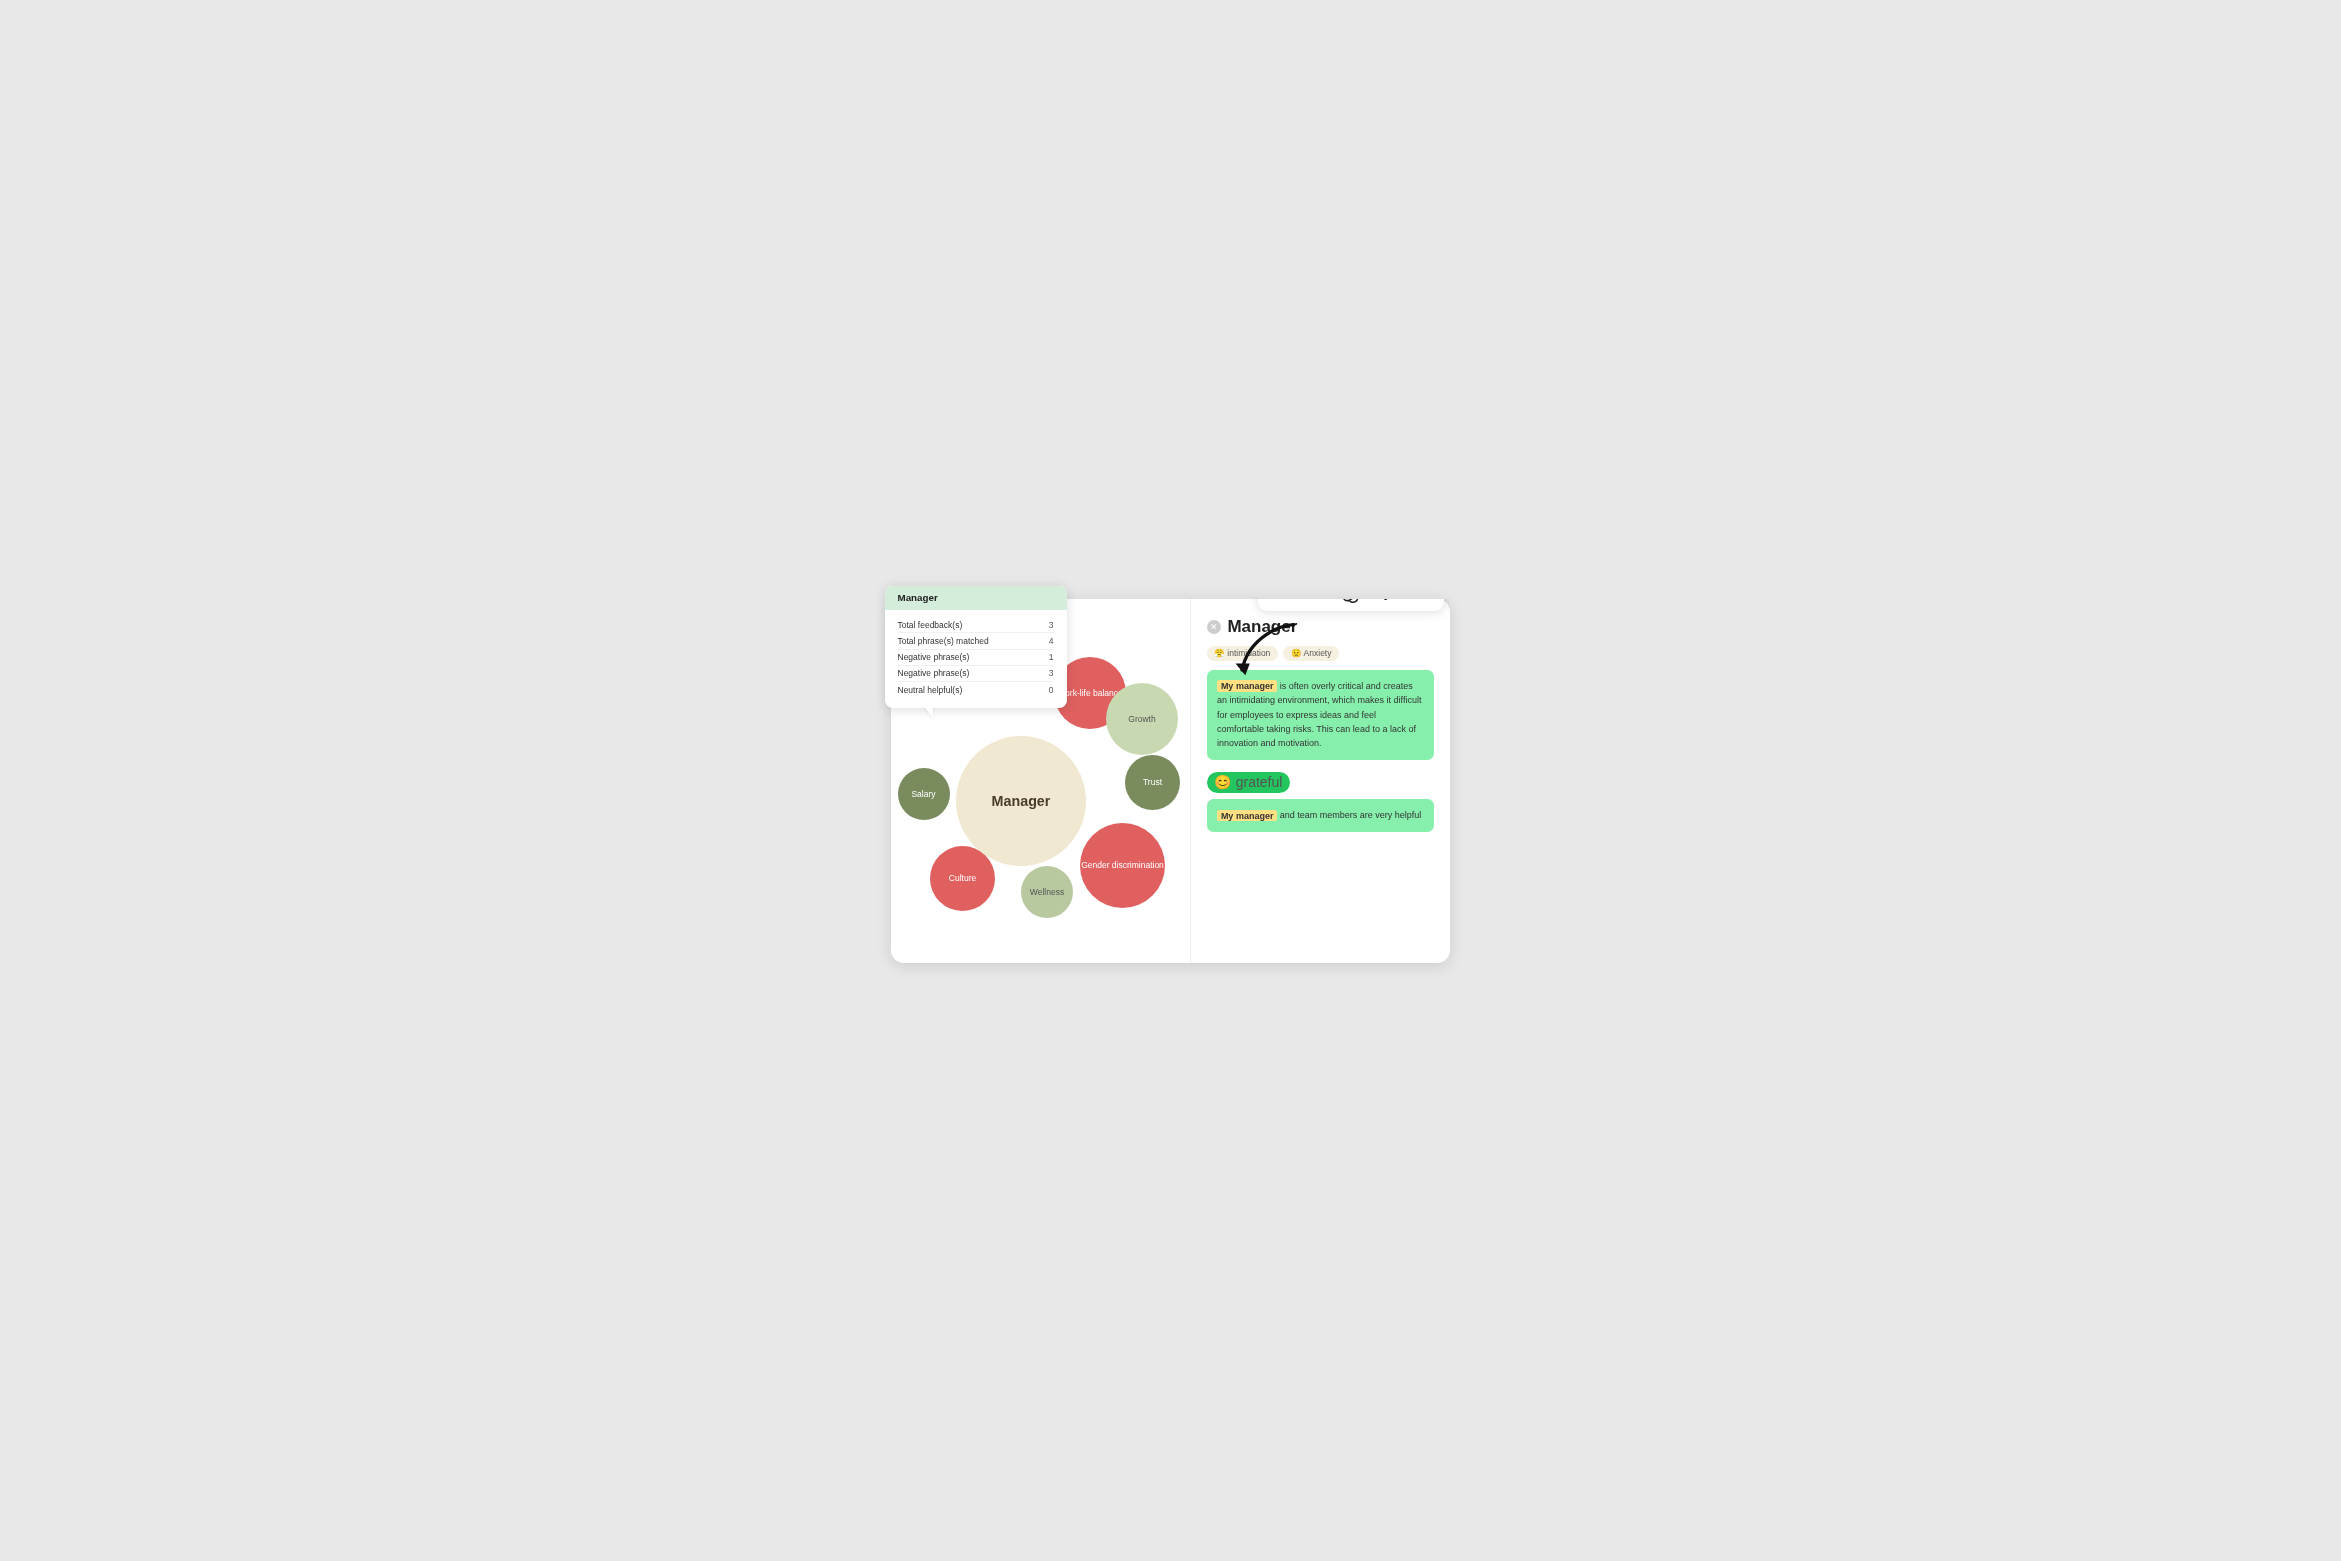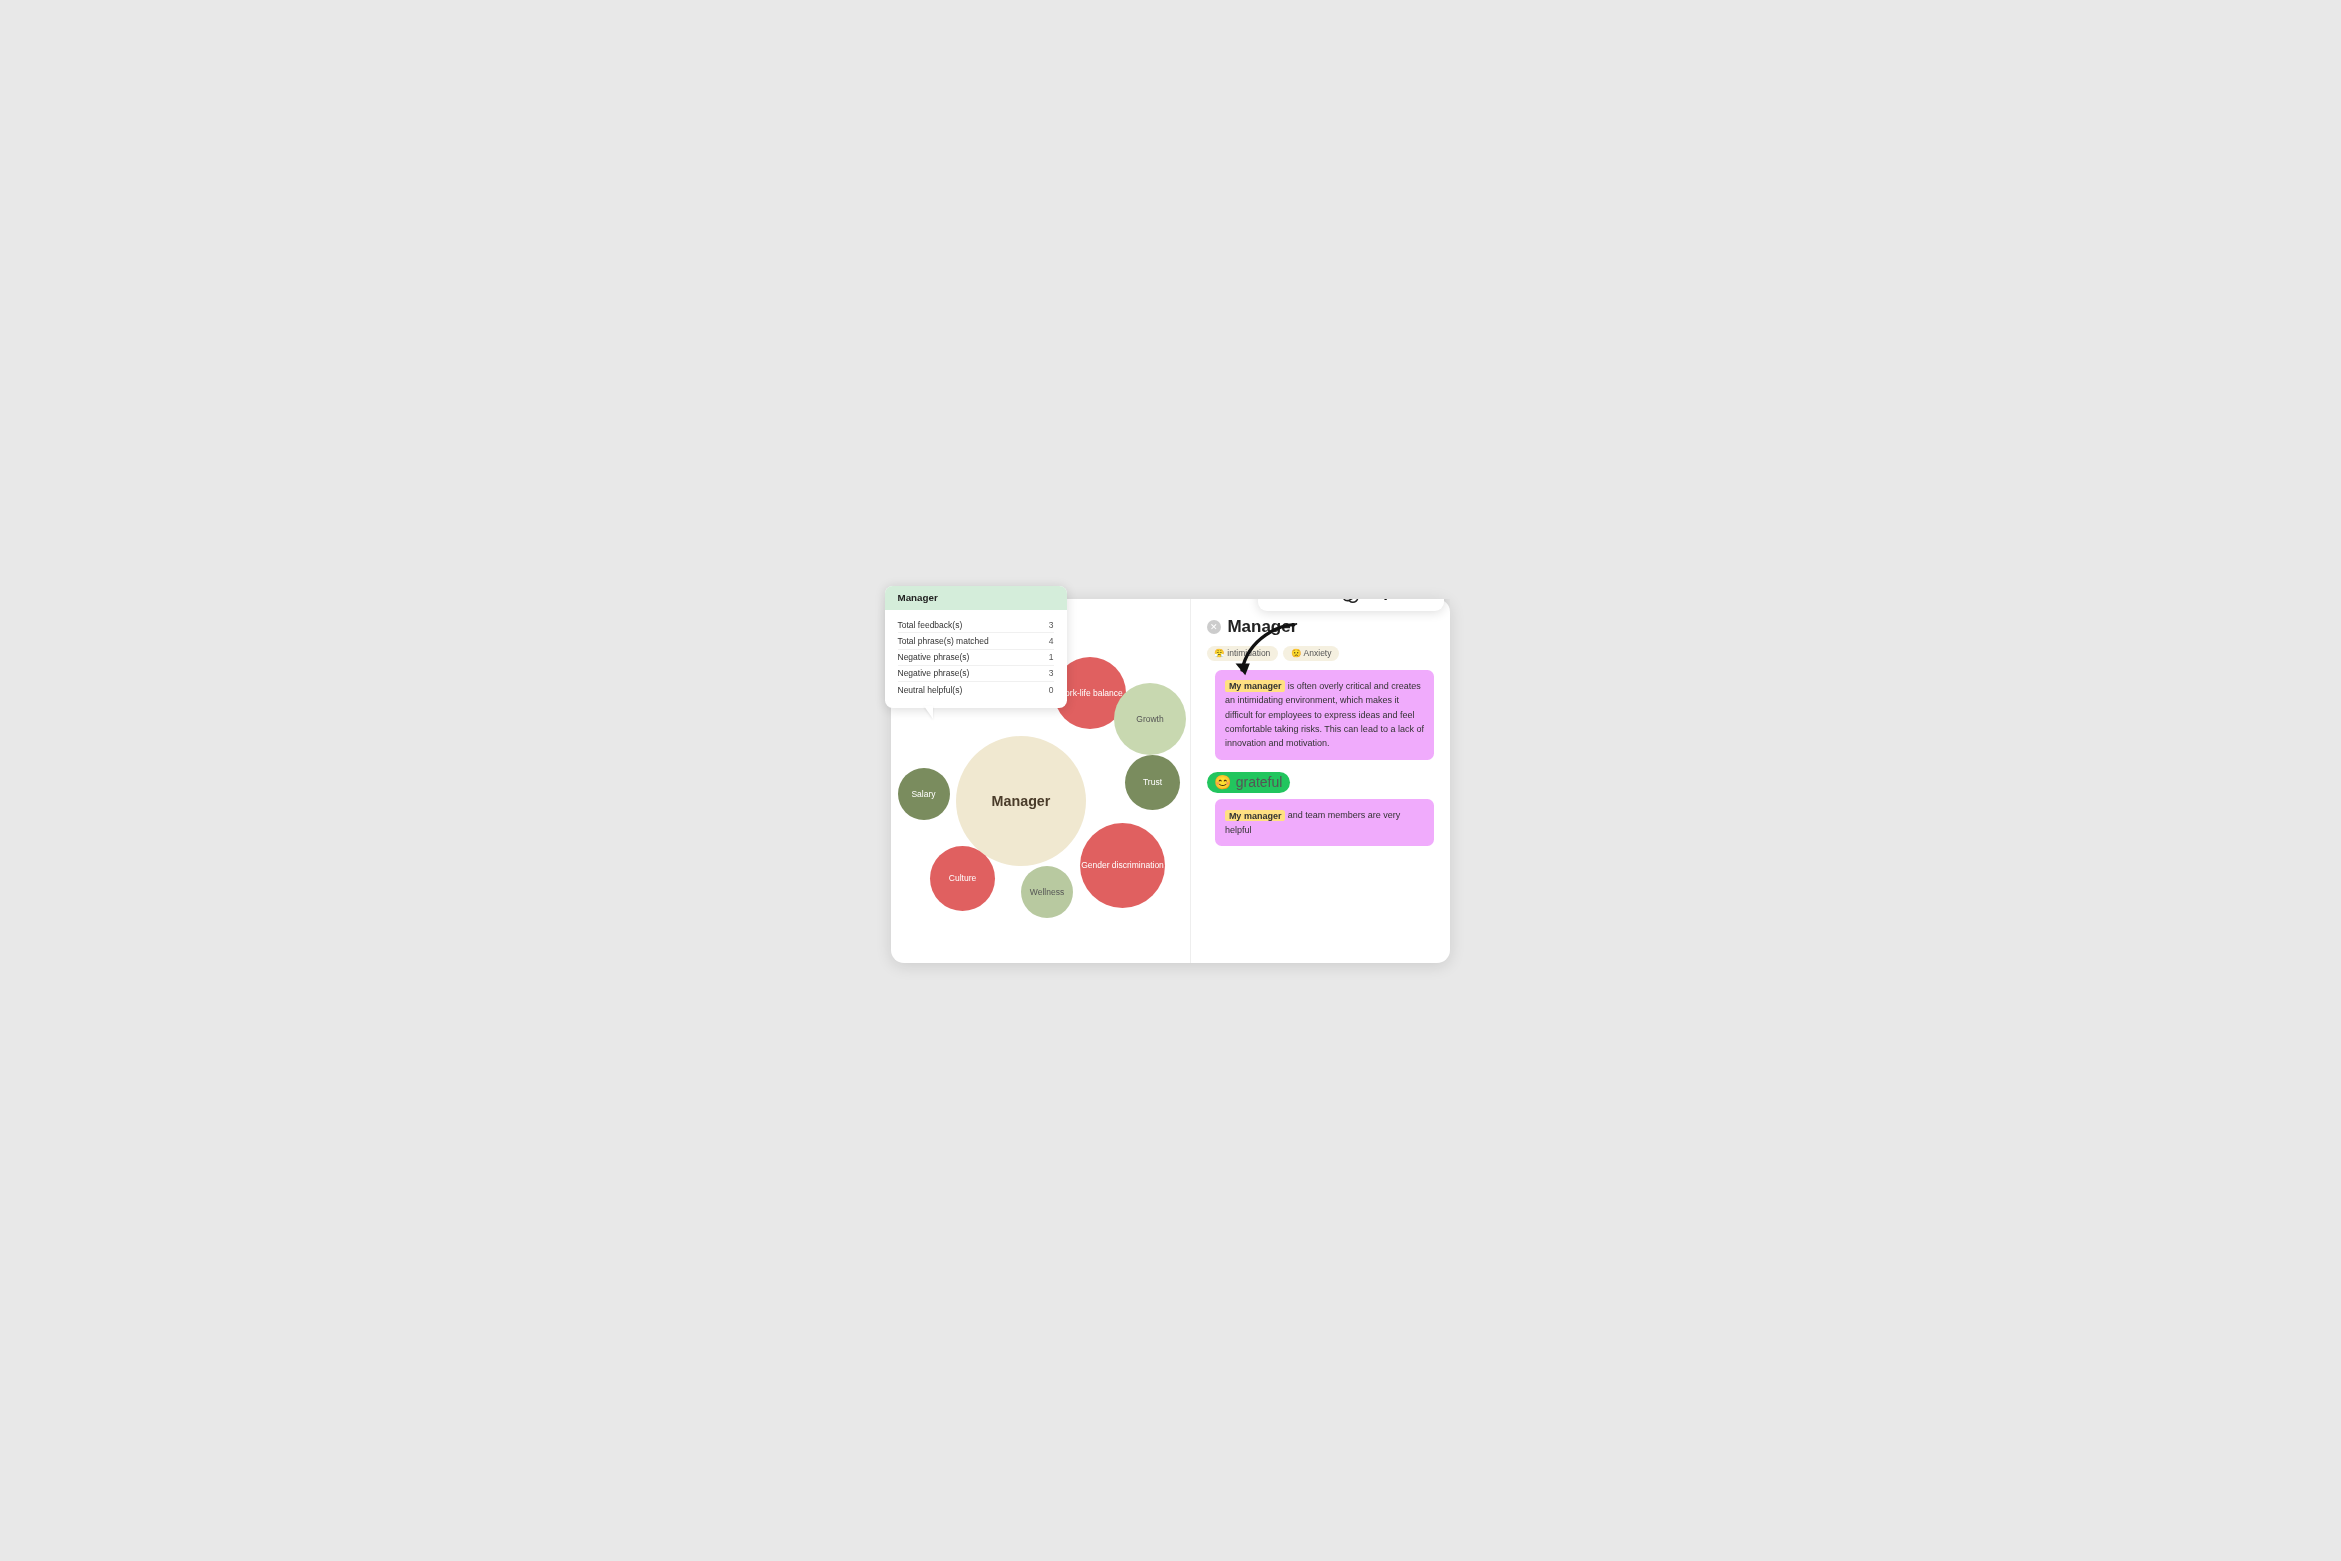--- a/index.html
+++ b/index.html
@@ -234,28 +234,27 @@
       padding: 2.6px 7.8px;
       font-size: 8.5px;
       color: #555;
       display: flex;
       align-items: center;
       gap: 2.6px;
     }
 
     
     .feedback-card {
-      background: #f0abfc;
+      background: #86efac;
       border-radius: 6.5px;
       padding: 9px 10.4px;
       margin-bottom: 11.7px;
       font-size: 9px;
       color: #333;
       line-height: 1.6;
-      margin-left: 8px;
     }
 
     .highlight-phrase {
       background: #ffe082;
       border-radius: 2.6px;
       padding: 0.7px 3.9px;
       font-weight: 600;
       color: #333;
     }
 
@@ -310,21 +309,21 @@
               <span>Neutral helpful(s)</span>
               <span class="val">0</span>
             </div>
           </div>
         <div class="tooltip-tail"></div>
       </div>
 
       <div class="bubble-area" id="bubble-area">
       <div class="bubble manager-bubble" style="width: 130px; height: 130px; top: 85px; left: 65px;">Manager</div>
           <div class="bubble red" style="width: 72px; height: 72px; top: 6.5px; left: 163px;">Work-life balance</div>
-          <div class="bubble green-pale" style="width: 72px; height: 72px; top: 32.5px; left: 223px;">Growth</div>
+          <div class="bubble green-pale" style="width: 72px; height: 72px; top: 32.5px; left: 215px;">Growth</div>
           <div class="bubble green-dark" style="width: 55px; height: 55px; top: 104px; left: 234px;">Trust</div>
           <div class="bubble green-dark" style="width: 52px; height: 52px; top: 117px; left: 6.5px;">Salary</div>
           <div class="bubble red" style="width: 65px; height: 65px; top: 195px; left: 39px;">Culture</div>
           <div class="bubble red" style="width: 85px; height: 85px; top: 172px; left: 189px;">Gender discrimination</div>
           <div class="bubble green-light" style="width: 52px; height: 52px; top: 215px; left: 130px;">Wellness</div>
         </div>
 
     </div>
 
     <div class="right-panel">

